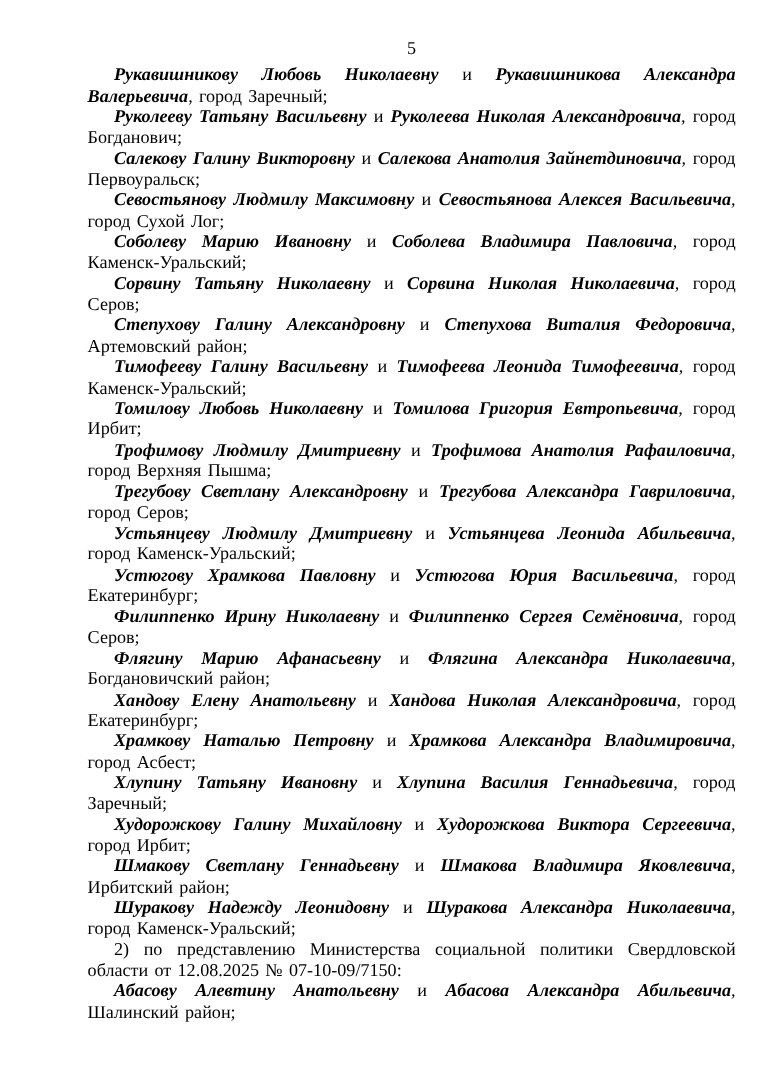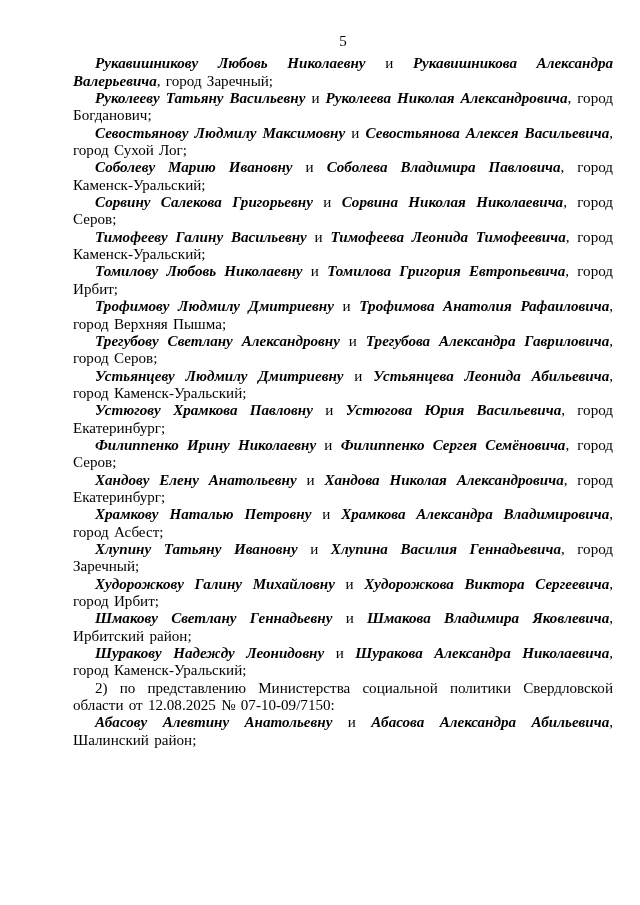--- a/index.html
+++ b/index.html
@@ -39,30 +39,33 @@
   }
 </style>
 </head>
 <body>
 
 <div class="page">
   <div class="page-number">5</div>
   <div id="entries">
       <p class="entry"><span class="nm">Рукавишникову Любовь Николаевну</span> <span>и</span> <span class="nm">Рукавишникова Александра Валерьевича</span><span>, город Заречный;</span></p>
       <p class="entry"><span class="nm">Руколееву Татьяну Васильевну</span> <span>и</span> <span class="nm">Руколеева Николая Александровича</span><span>, город Богданович;</span></p>
+      <p class="entry"><span class="nm">Салекову Галину Викторовну</span> <span>и</span> <span class="nm">Салекова Анатолия Зайнетдиновича</span><span>, город Первоуральск;</span></p>
       <p class="entry"><span class="nm">Севостьянову Людмилу Максимовну</span> <span>и</span> <span class="nm">Севостьянова Алексея Васильевича</span><span>, город Сухой Лог;</span></p>
       <p class="entry"><span class="nm">Соболеву Марию Ивановну</span> <span>и</span> <span class="nm">Соболева Владимира Павловича</span><span>, город Каменск-Уральский;</span></p>
-      <p class="entry"><span class="nm">Сорвину Салекова Григорьевну</span> <span>и</span> <span class="nm">Сорвина Николая Николаевича</span><span>, город Серов;</span></p>
+      <p class="entry"><span class="nm">Сорвину Татьяну Николаевну</span> <span>и</span> <span class="nm">Сорвина Николая Николаевича</span><span>, город Серов;</span></p>
+      <p class="entry"><span class="nm">Степухову Галину Александровну</span> <span>и</span> <span class="nm">Степухова Виталия Федоровича</span><span>, Артемовский район;</span></p>
       <p class="entry"><span class="nm">Тимофееву Галину Васильевну</span> <span>и</span> <span class="nm">Тимофеева Леонида Тимофеевича</span><span>, город Каменск-Уральский;</span></p>
       <p class="entry"><span class="nm">Томилову Любовь Николаевну</span> <span>и</span> <span class="nm">Томилова Григория Евтропьевича</span><span>, город Ирбит;</span></p>
       <p class="entry"><span class="nm">Трофимову Людмилу Дмитриевну</span> <span>и</span> <span class="nm">Трофимова Анатолия Рафаиловича</span><span>, город Верхняя Пышма;</span></p>
       <p class="entry"><span class="nm">Трегубову Светлану Александровну</span> <span>и</span> <span class="nm">Трегубова Александра Гавриловича</span><span>, город Серов;</span></p>
       <p class="entry"><span class="nm">Устьянцеву Людмилу Дмитриевну</span> <span>и</span> <span class="nm">Устьянцева Леонида Абильевича</span><span>, город Каменск-Уральский;</span></p>
       <p class="entry"><span class="nm">Устюгову Храмкова Павловну</span> <span>и</span> <span class="nm">Устюгова Юрия Васильевича</span><span>, город Екатеринбург;</span></p>
       <p class="entry"><span class="nm">Филиппенко Ирину Николаевну</span> <span>и</span> <span class="nm">Филиппенко Сергея Семёновича</span><span>, город Серов;</span></p>
+      <p class="entry"><span class="nm">Флягину Марию Афанасьевну</span> <span>и</span> <span class="nm">Флягина Александра Николаевича</span><span>, Богдановичский район;</span></p>
       <p class="entry"><span class="nm">Хандову Елену Анатольевну</span> <span>и</span> <span class="nm">Хандова Николая Александровича</span><span>, город Екатеринбург;</span></p>
       <p class="entry"><span class="nm">Храмкову Наталью Петровну</span> <span>и</span> <span class="nm">Храмкова Александра Владимировича</span><span>, город Асбест;</span></p>
       <p class="entry"><span class="nm">Хлупину Татьяну Ивановну</span> <span>и</span> <span class="nm">Хлупина Василия Геннадьевича</span><span>, город Заречный;</span></p>
       <p class="entry"><span class="nm">Худорожкову Галину Михайловну</span> <span>и</span> <span class="nm">Худорожкова Виктора Сергеевича</span><span>, город Ирбит;</span></p>
       <p class="entry"><span class="nm">Шмакову Светлану Геннадьевну</span> <span>и</span> <span class="nm">Шмакова Владимира Яковлевича</span><span>, Ирбитский район;</span></p>
       <p class="entry"><span class="nm">Шуракову Надежду Леонидовну</span> <span>и</span> <span class="nm">Шуракова Александра Николаевича</span><span>, город Каменск-Уральский;</span></p>
       <p class="entry"><span>2) по представлению Министерства социальной политики Свердловской области от 12.08.2025 № 07-10-09/7150:</span></p>
       <p class="entry"><span class="nm">Абасову Алевтину Анатольевну</span> <span>и</span> <span class="nm">Абасова Александра Абильевича</span><span>, Шалинский район;</span></p>
     </div>
 </div>

